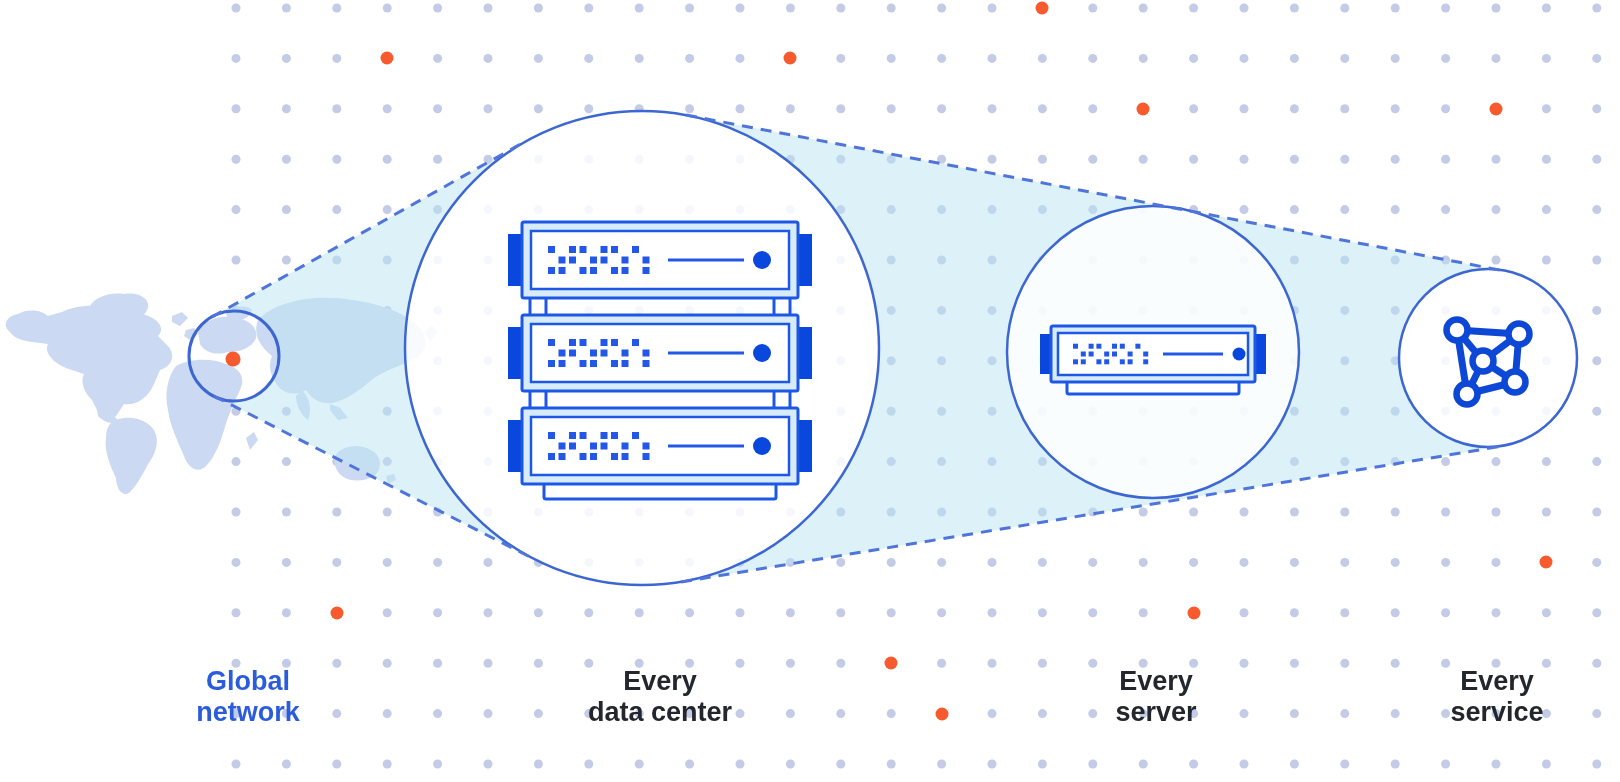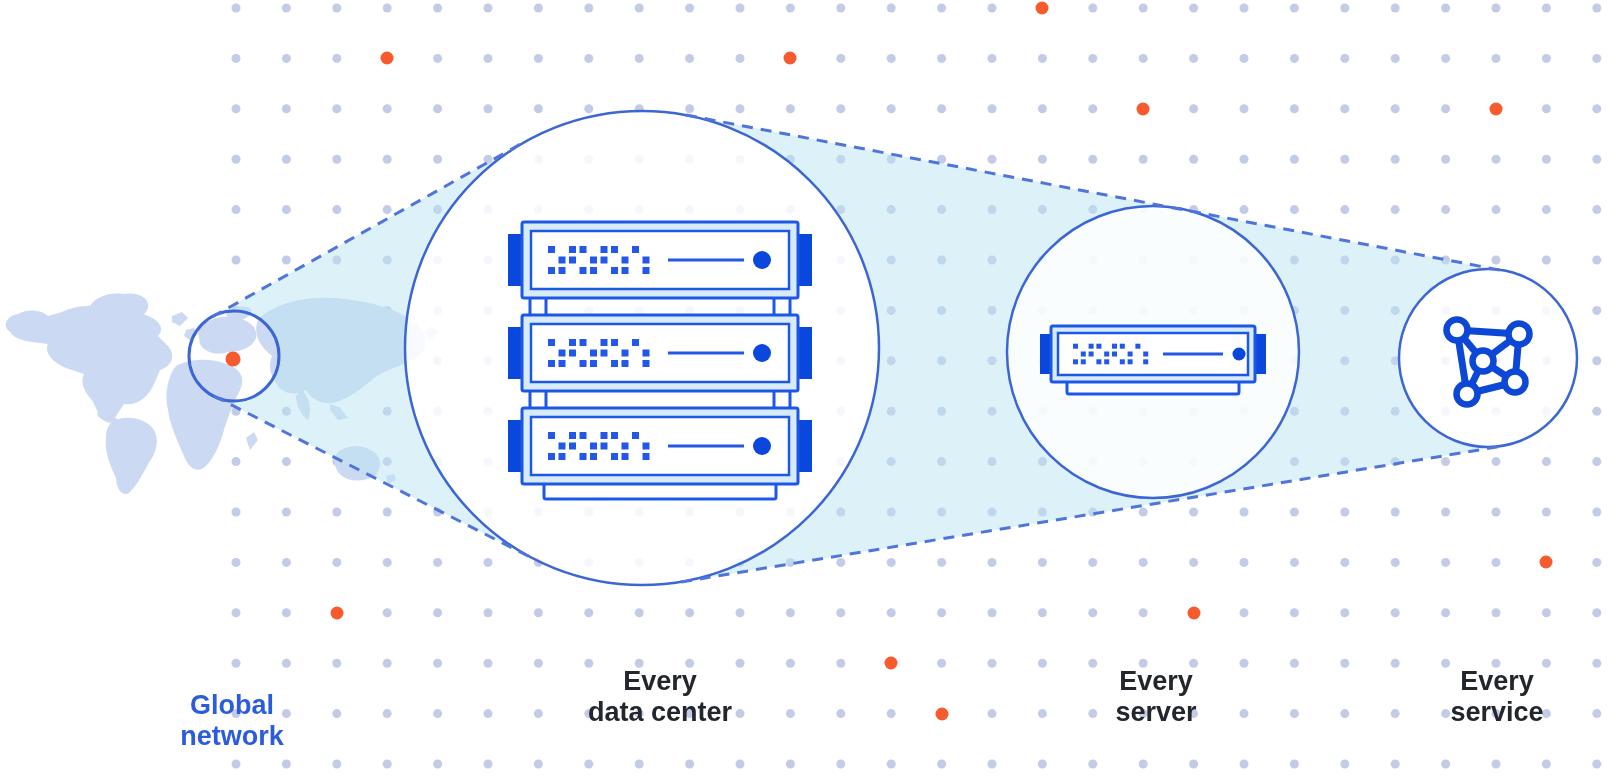--- a/index.html
+++ b/index.html
@@ -634,21 +634,21 @@
         <circle cx="1457" cy="330" r="10.5" fill="#ffffff" stroke="#0d47d6" stroke-width="6.5"></circle>
         <circle cx="1519" cy="334" r="10.5" fill="#ffffff" stroke="#0d47d6" stroke-width="6.5"></circle>
         <circle cx="1515" cy="382" r="10.5" fill="#ffffff" stroke="#0d47d6" stroke-width="6.5"></circle>
         <circle cx="1467" cy="394" r="10.5" fill="#ffffff" stroke="#0d47d6" stroke-width="6.5"></circle>
         <circle cx="1483" cy="361" r="10.5" fill="#ffffff" stroke="#0d47d6" stroke-width="6.5"></circle>
       </g>
 
     <circle id="map-marker" r="7.5" cx="233" cy="359" fill="#f65a2d"></circle>
   </svg>
 
-  <div class="stage-label" id="label-0" style="left: 72px; color: rgb(43, 92, 219); margin-top: 24px;">Global
+  <div class="stage-label" id="label-0" style="left: 88px; color: rgb(43, 92, 219);">Global
 network</div>
   <div class="stage-label" id="label-1" style="left: 500px; color: rgb(35, 38, 44);">Every
 data center</div>
   <div class="stage-label" id="label-2" style="left: 996px; color: rgb(35, 38, 44);">Every
 server</div>
   <div class="stage-label" id="label-3" style="left: 1337px; color: rgb(35, 38, 44);">Every
 service</div>
 </div>
 
 </body></html>

